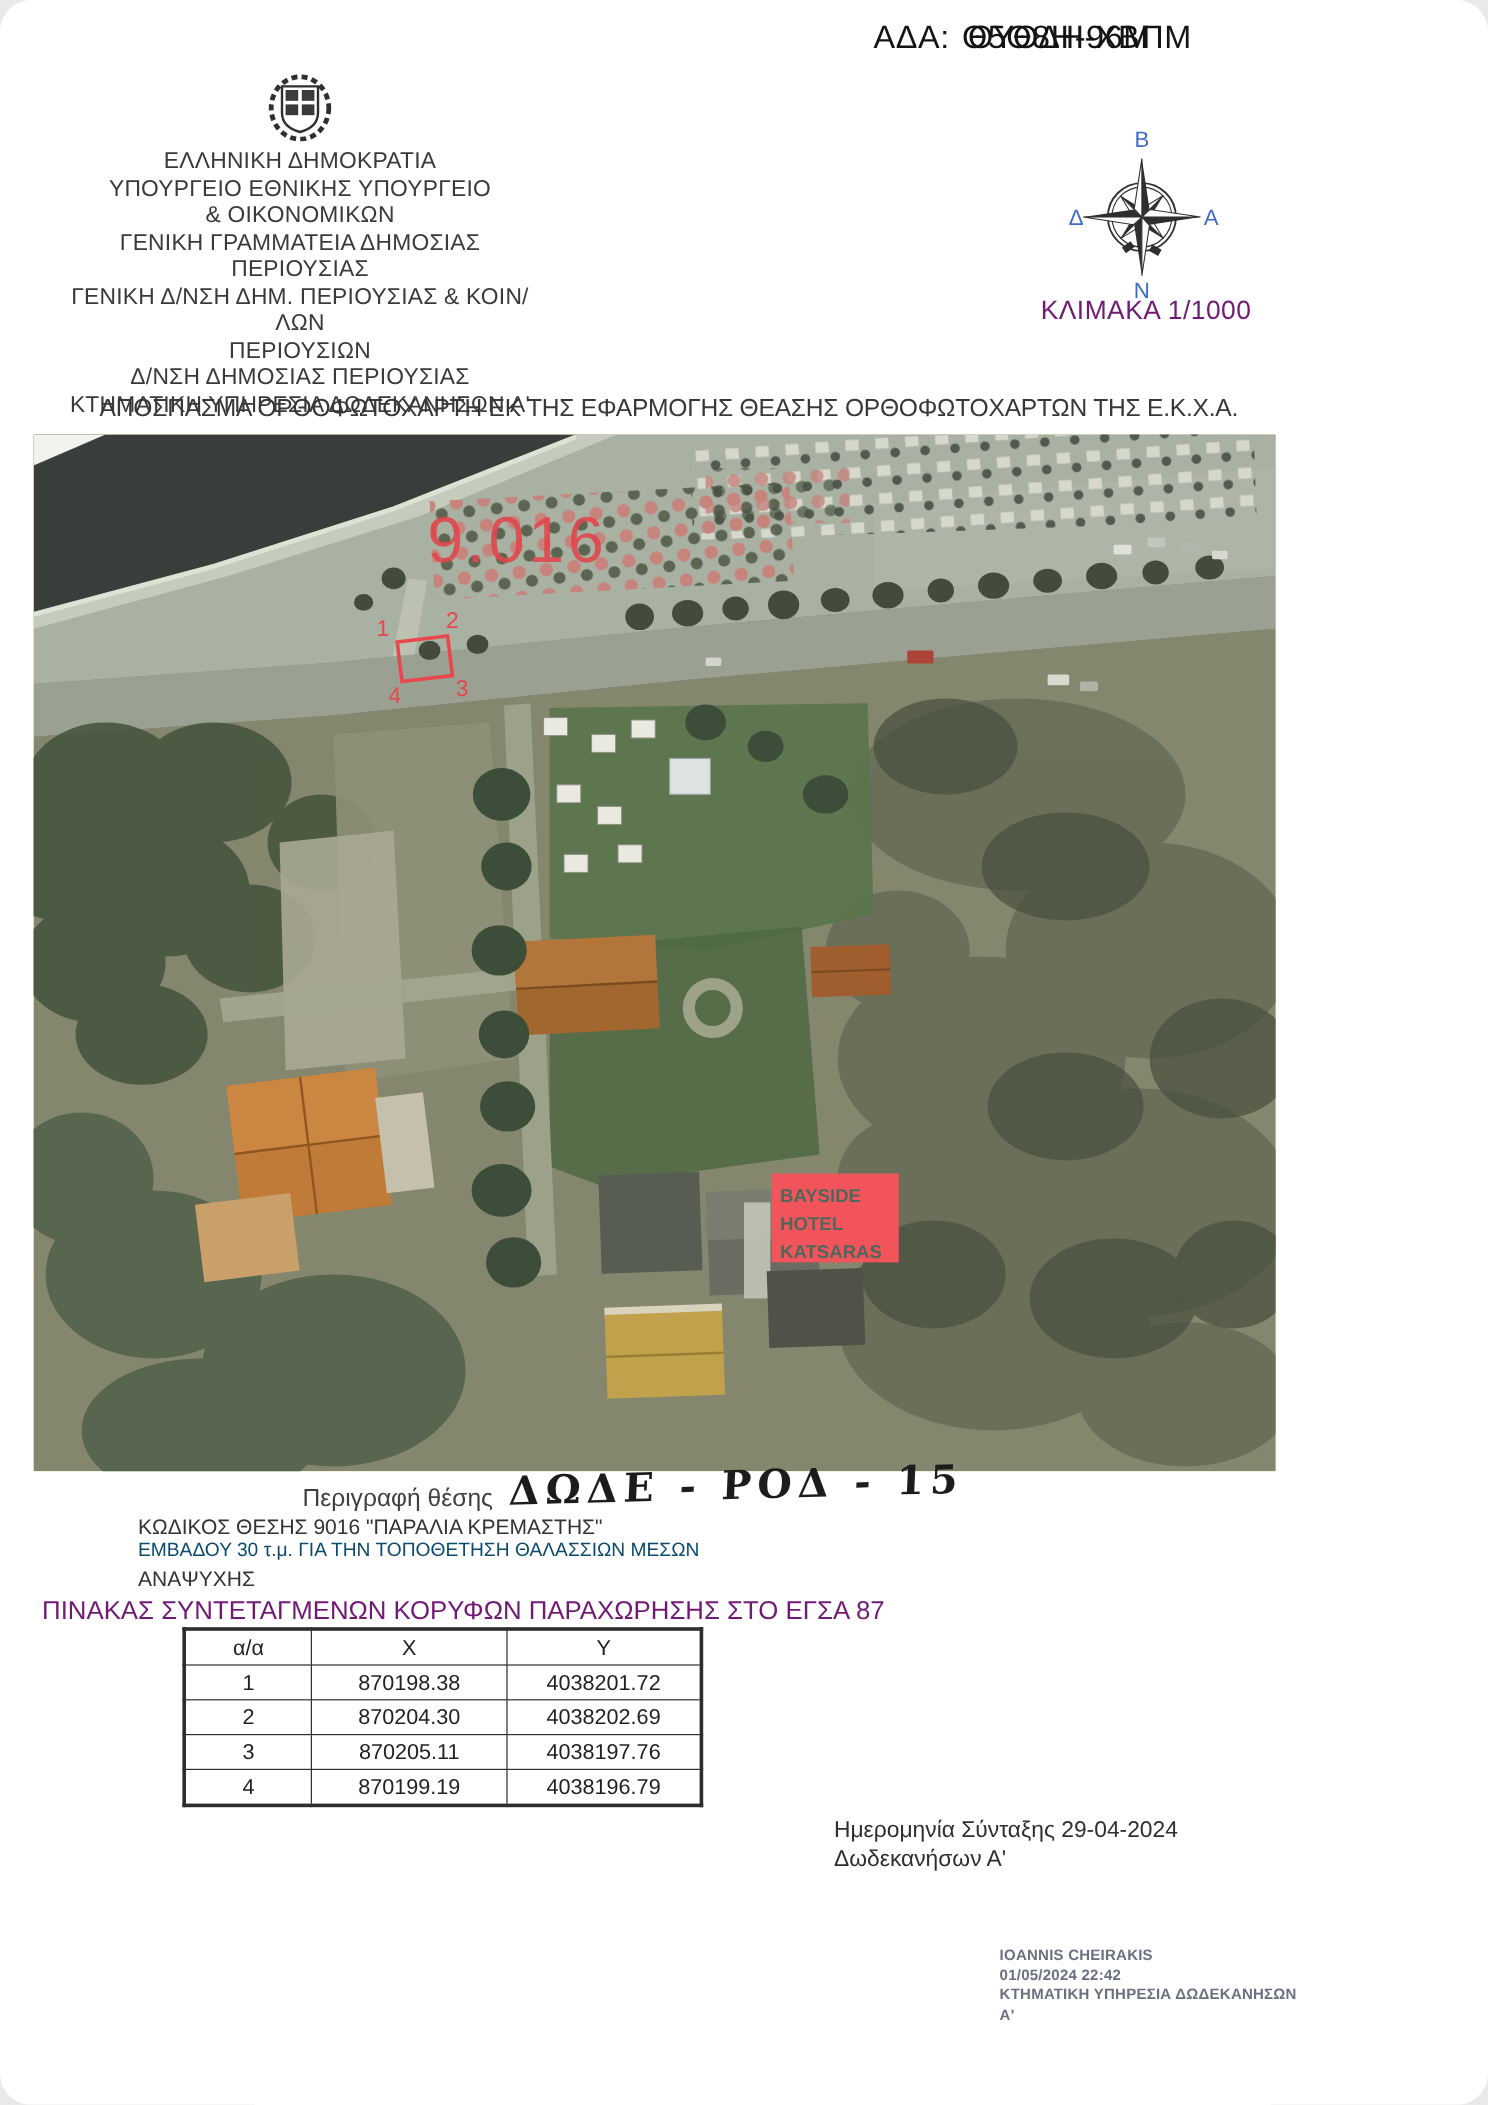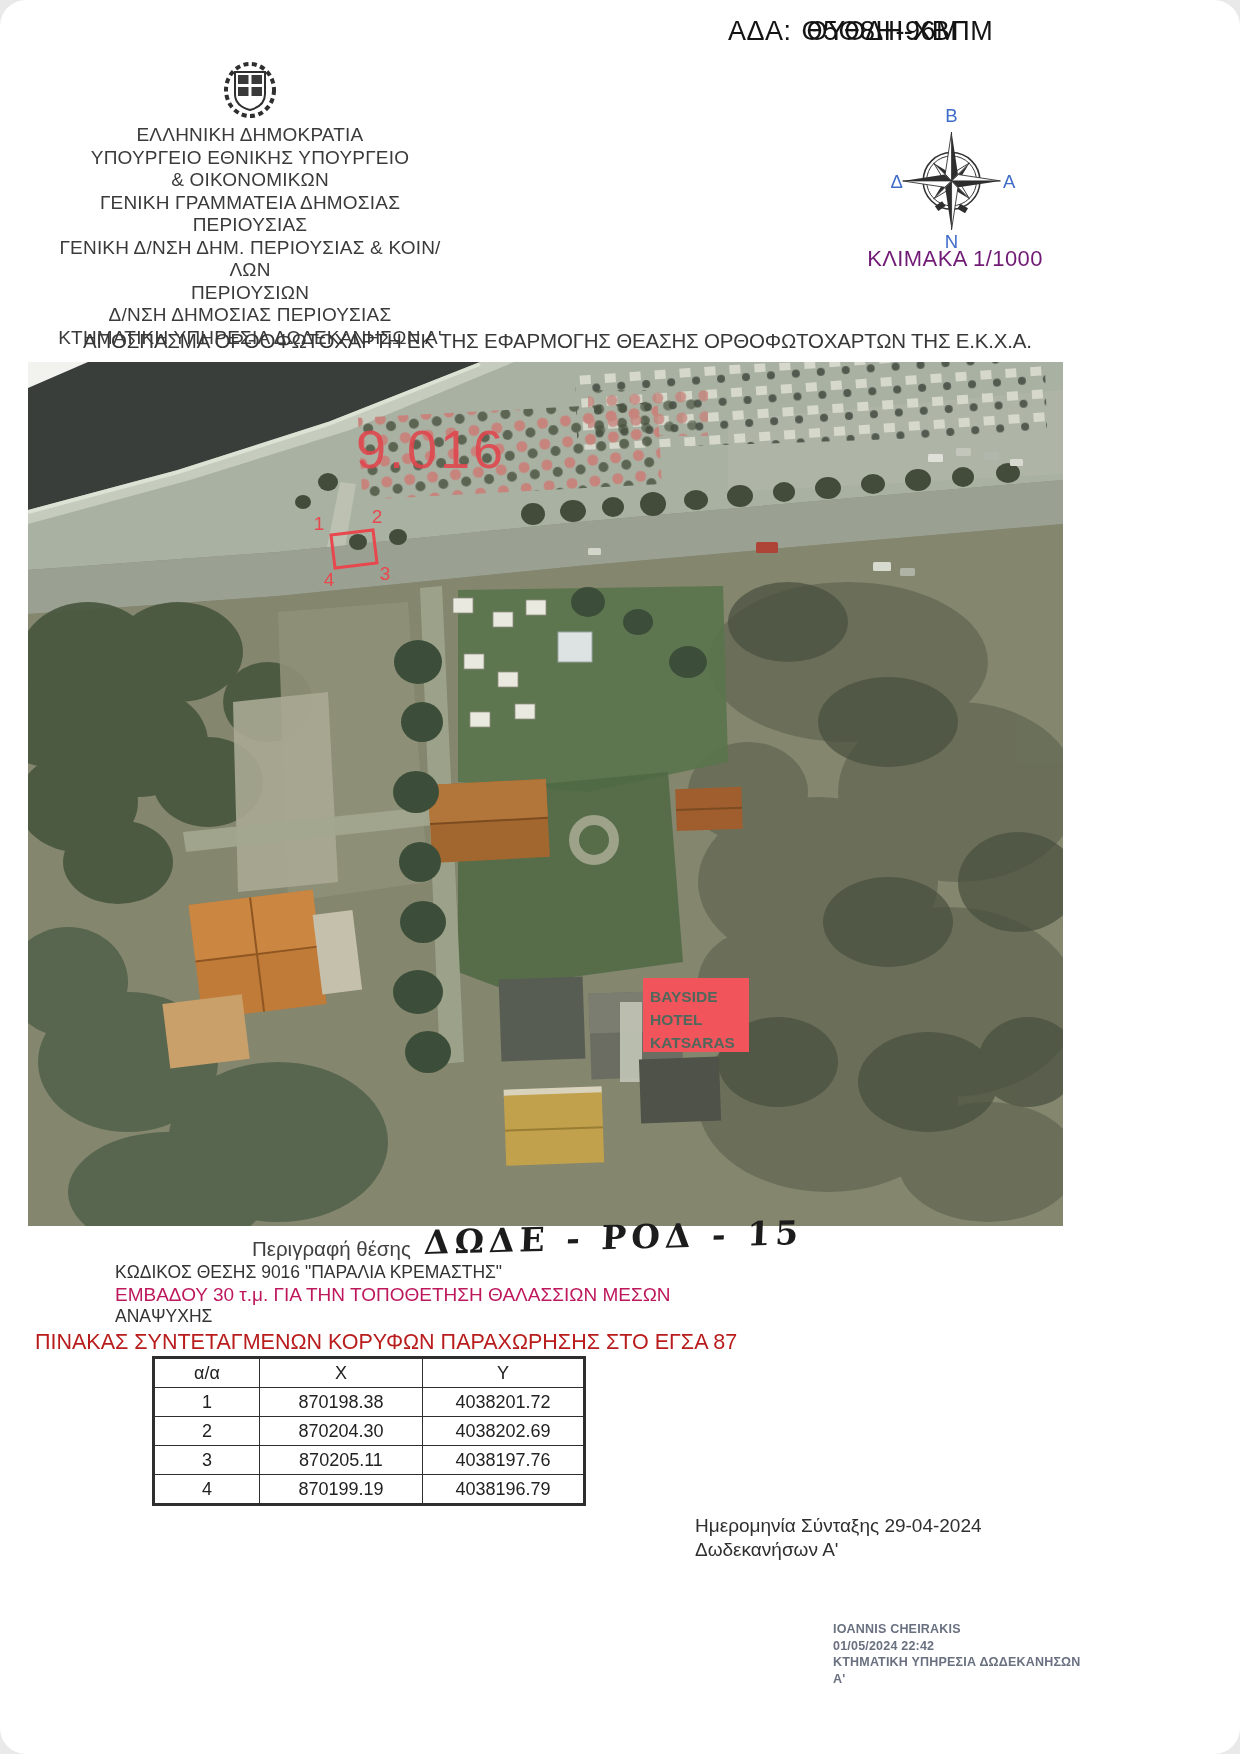--- a/index.html
+++ b/index.html
@@ -24,23 +24,23 @@
   .map-title{left:55px;top:329px;width:970px;font-size:20.5px;color:#383838;letter-spacing:-.2px;white-space:nowrap;margin-left:28px;}
 
   .map-wrap{left:28px;top:362px;width:1035px;height:864px;background:#fef9c3;}
   .map-wrap svg{display:block;}
 
   
   .descr-label{left:252px;top:1237px;font-size:20.5px;color:#404040;}
   .descr-value{left:424px;top:1218px;font-size:33px;color:#1c1c1c;font-family:"DejaVu Serif",serif;
                font-weight:bold;letter-spacing:5px;transform:rotate(-1.5deg) skewX(-4deg);}
   .code-line1{left:115px;top:1262px;font-size:17.5px;color:#333;}
-  .code-line2{left:115px;top:1284px;font-size:19px;color:#be185d;}
+  .code-line2{left:115px;top:1284px;font-size:16px;color:#0c4a6e;}
   .code-line3{left:115px;top:1306px;font-size:17.5px;color:#333;}
-  .table-title{left:35px;top:1330px;font-size:21.5px;color:#b91c1c;}
+  .table-title{left:35px;top:1330px;font-size:21.5px;color:#701a75;}
 
   
   .coords{left:152px;top:1356px;border-collapse:collapse;font-size:18px;color:#222;}
   .coords th,.coords td{border:1.6px solid #2e2e2e;text-align:center;font-weight:normal;
                         height:28px;padding:0 6px;}
   .coords{border:3px solid #2e2e2e;}
   .coords .c-aa{width:92px;} .coords .c-x{width:150px;} .coords .c-y{width:148px;}
 
   
   .footer-block{left:695px;top:1514px;width:420px;font-size:19px;

